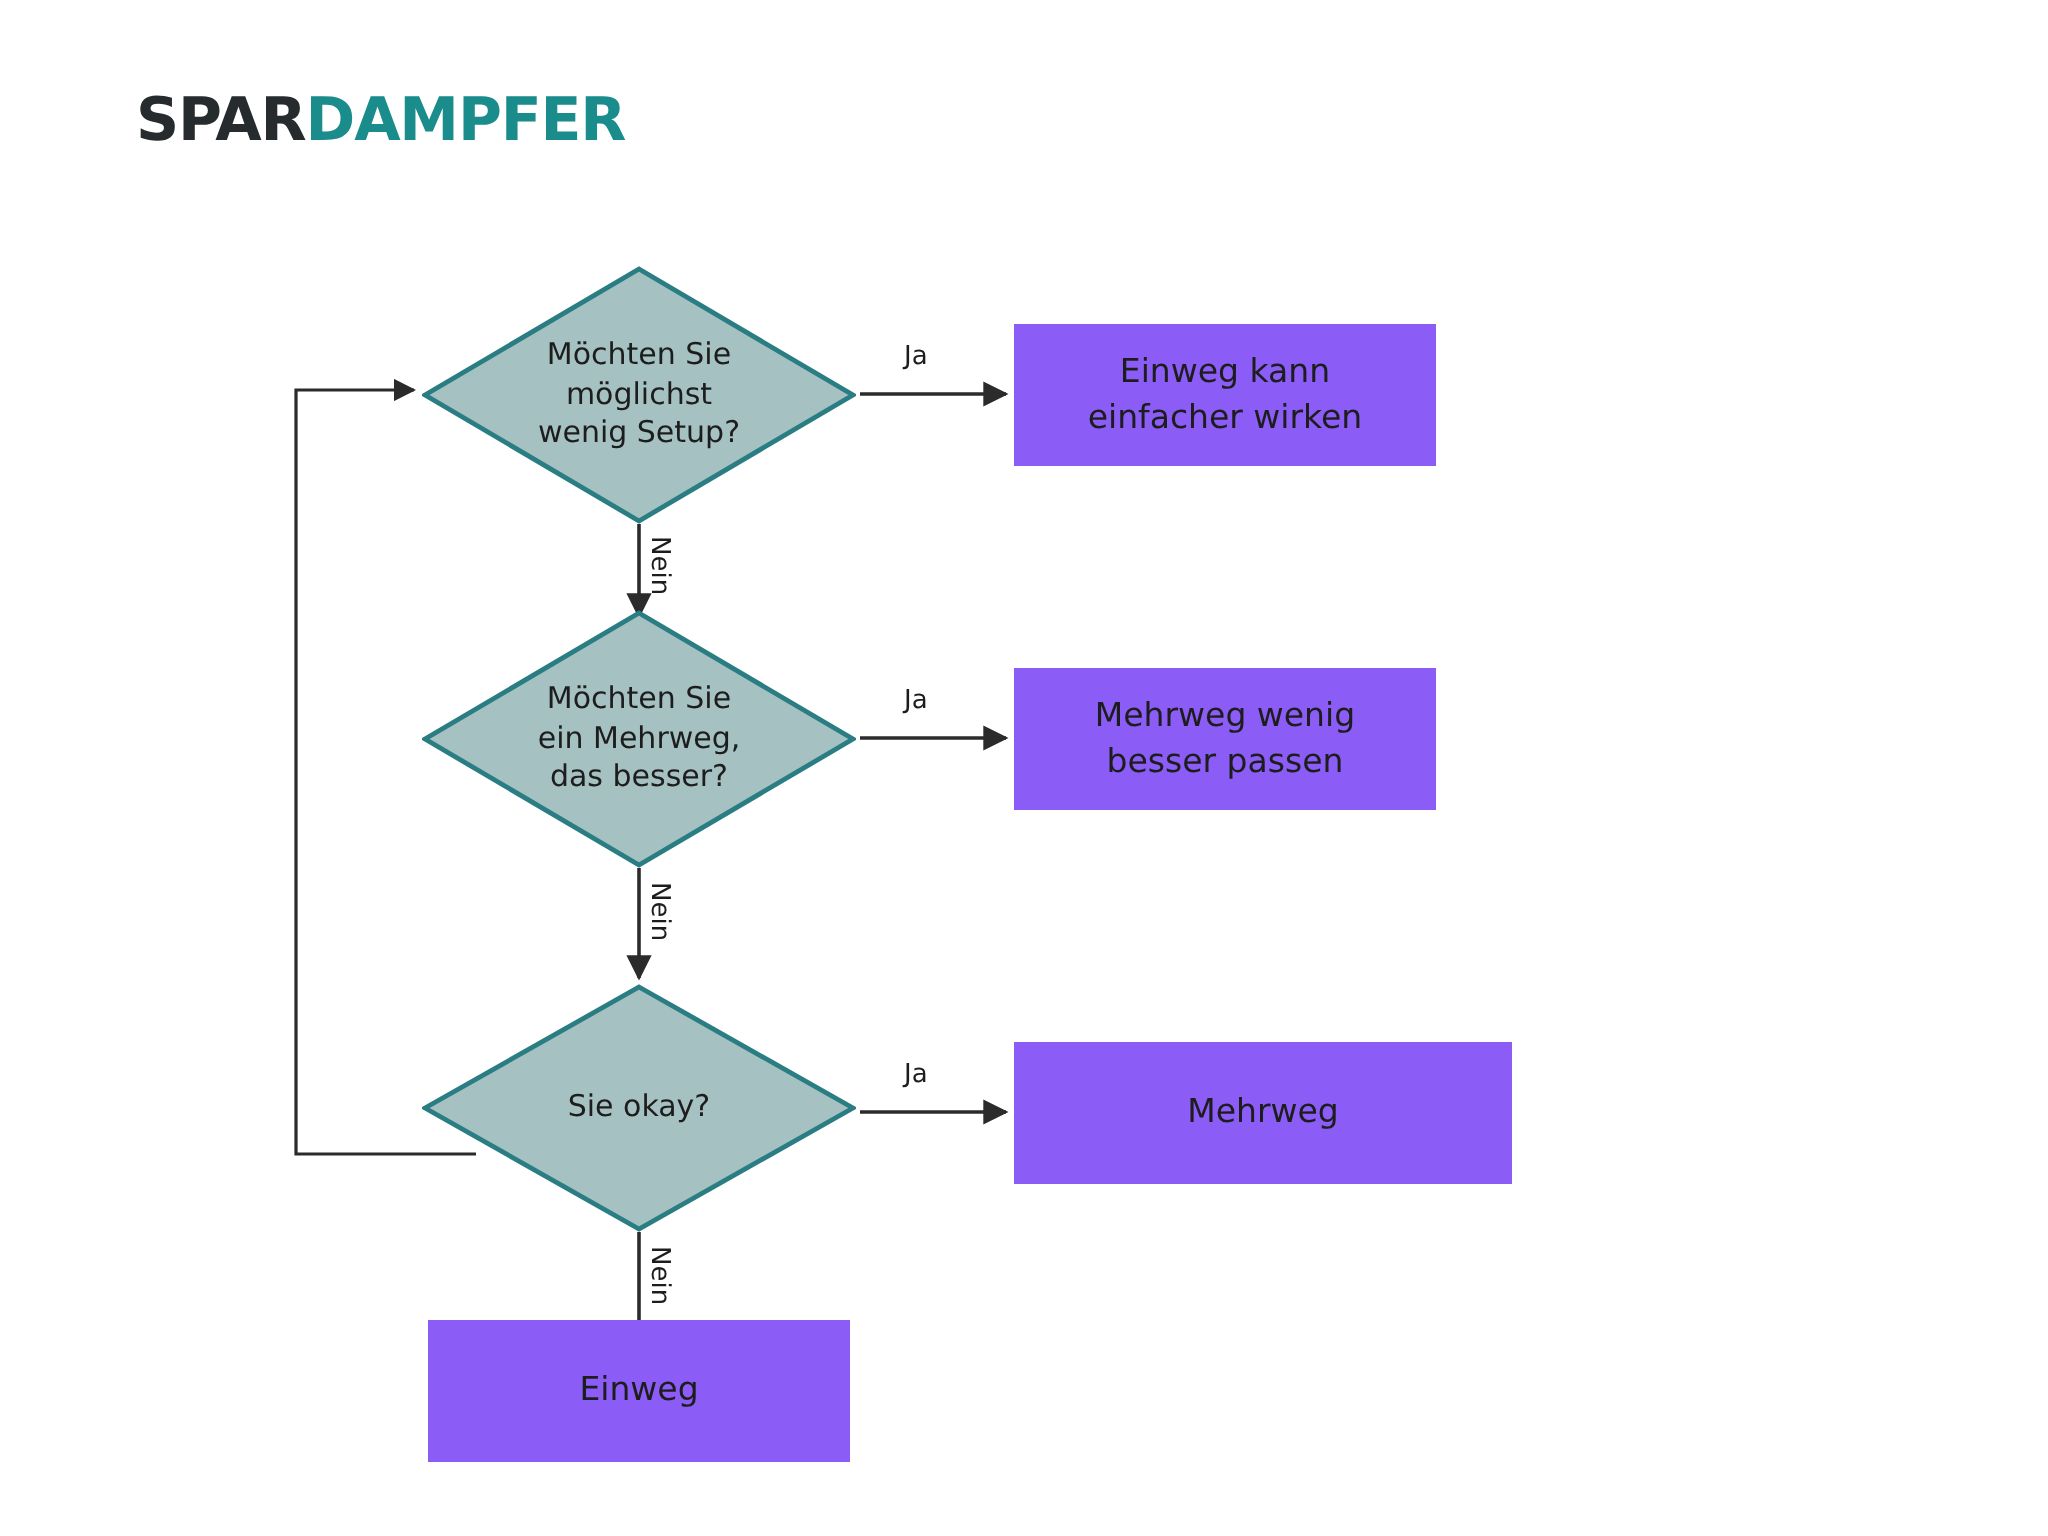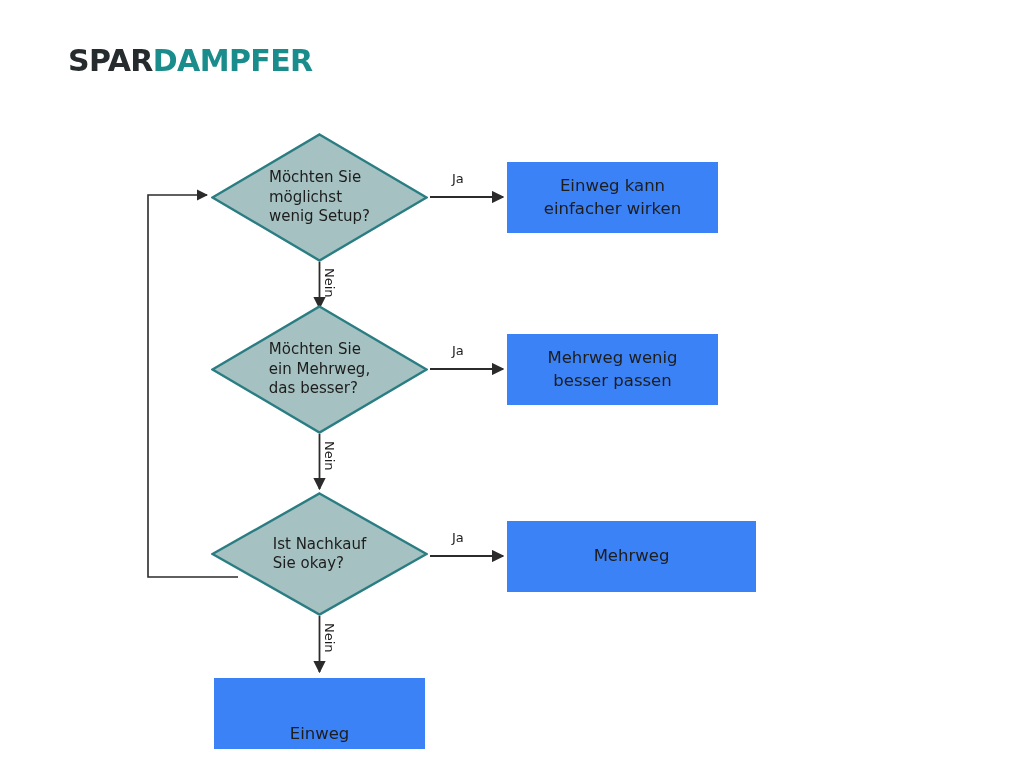--- a/index.html
+++ b/index.html
@@ -52,21 +52,21 @@
     box-sizing: border-box;
     display: flex;
     align-items: center;
     justify-content: center;
     text-align: center;
     color: #1d1d1d;
     font-family: "DejaVu Sans", sans-serif;
   }
 
   .rect-node {
-    background: #3b82f6;
+    background: #8b5cf6;
     font-size: 16.5px;
     line-height: 1.35;
     padding: 4px 10px;
   }
 
   .diamond-wrap {
     position: absolute;
   }
   .diamond-shape {
     position: absolute;
@@ -75,20 +75,21 @@
   }
   .diamond-label {
     position: absolute;
     left: 0;
     top: 0;
     width: 100%;
     height: 100%;
     display: flex;
     align-items: center;
     justify-content: center;
+    text-align: center;
     font-family: "DejaVu Sans", sans-serif;
     font-size: 15px;
     line-height: 1.3;
     color: #1d1d1d;
     pointer-events: none;
   }
   .diamond-label span { display: block; padding: 0 6px; }
 
   
   .edge-label {
@@ -180,34 +181,33 @@
 
   <div class="edge-label" style="left:452px; top:344px;">Ja</div>
   <div class="edge-label vertical" style="left:336px; top:441px;">Nein</div>
 
   <div class="diamond-wrap" style="left:211px; top:492px; width:217px; height:124px;">
     <svg class="diamond-shape" width="217" height="124" viewBox="0 0 217 124" xmlns="http://www.w3.org/2000/svg">
       <polygon points="108.5,1.5 215.5,62 108.5,122.5 1.5,62" fill="#a5c1c1" stroke="#2a7d82" stroke-width="2.4"></polygon>
     </svg>
     <div class="diamond-label">
       <div>
-        <span>Ist Nachkauf</span>
         <span>Sie okay?</span>
       </div>
     </div>
   </div>
 
   <div class="node rect-node" style="left:507px; top:521px; width:249px; height:71px;">
     <div>
       <span>Mehrweg</span>
     </div>
   </div>
 
   <div class="edge-label" style="left:452px; top:531px;">Ja</div>
   <div class="edge-label vertical" style="left:336px; top:623px;">Nein</div>
 
-  <div class="node rect-node" style="left:214px; top:678px; width:211px; height:71px;align-items:flex-end;">
+  <div class="node rect-node" style="left:214px; top:660px; width:211px; height:71px;">
     <div>
       <span>Einweg</span>
     </div>
   </div>
 
 </div>
 
 </body></html>

